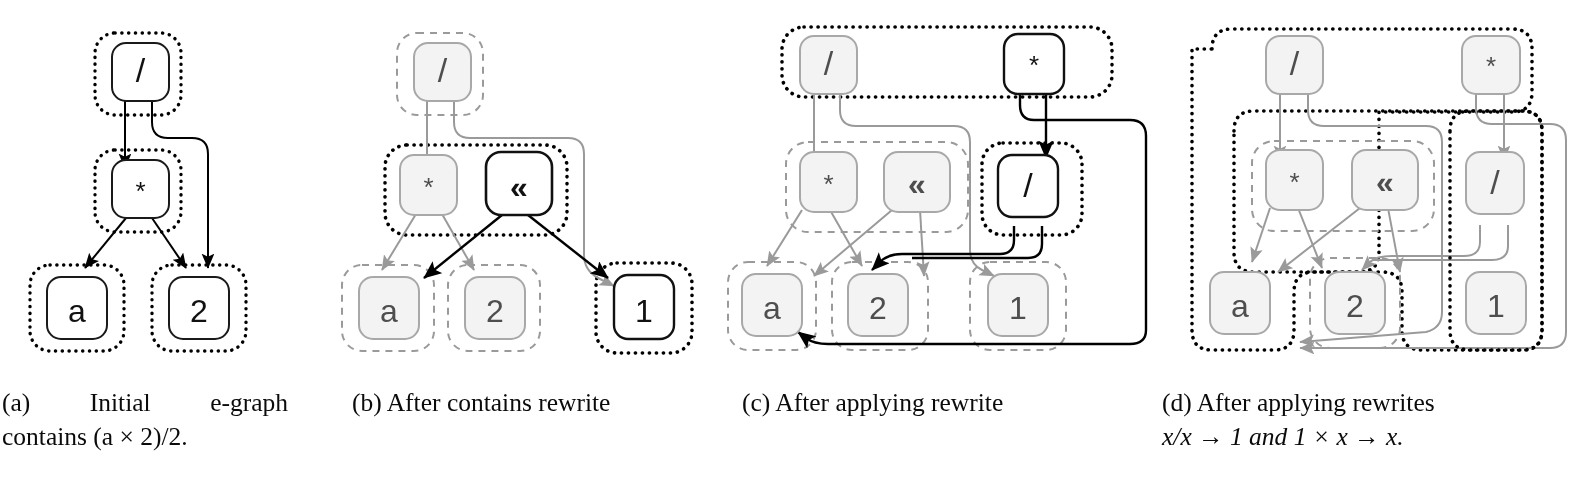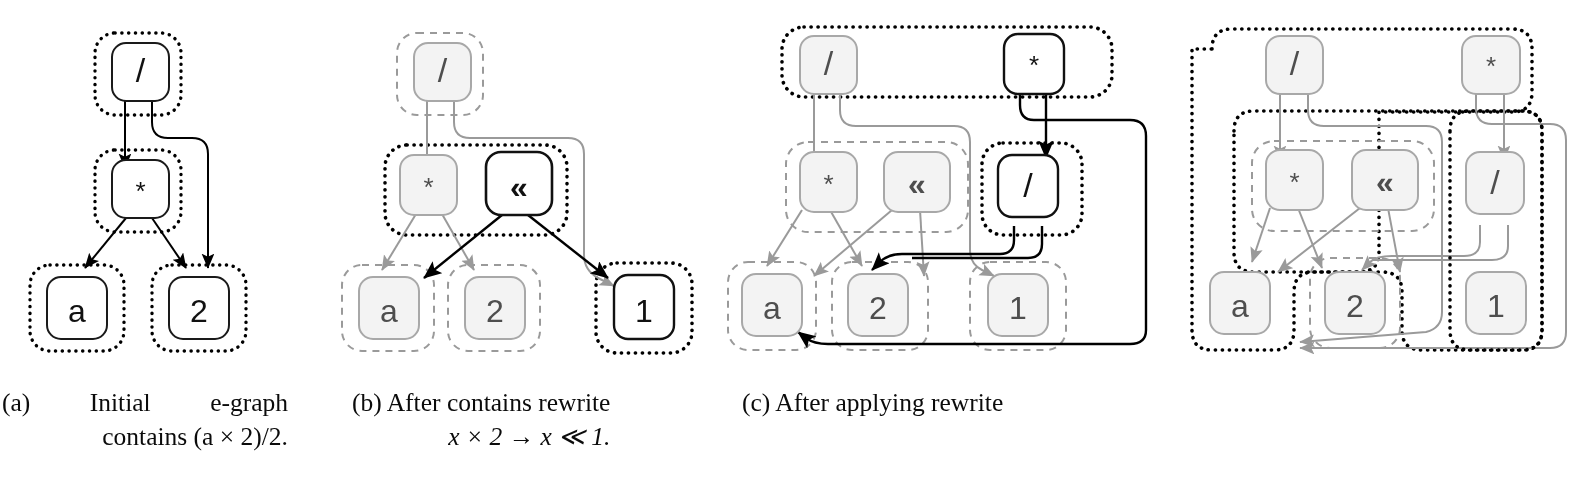--- a/index.html
+++ b/index.html
@@ -16,21 +16,21 @@
   .canvas svg{position:absolute;left:0;top:0;overflow:visible;}
 
   .caption{
     position:absolute;
     top:386px;
     font-size:25.5px;
     line-height:1.33;
     color:#0b0b0b;
   }
   .caption .l1{display:block;white-space:nowrap;}
-  .caption .l2{display:block;white-space:nowrap;text-align:right;}
+  .caption .l2{display:block;white-space:nowrap;}
   .cap-just .l1{
     display:flex;justify-content:space-between;
   }
   .it{font-style:italic;}
 </style>
 </head>
 <body>
 
 <div id="figure">
 
@@ -123,21 +123,20 @@
           <text x="143" y="322" text-anchor="middle" font-family="'Liberation Sans',sans-serif" font-size="32" fill="#4e4e4e">2</text>
         </g>
         <g>
           <rect x="262" y="275" width="60" height="64" rx="14" ry="14" fill="#ffffff" stroke="#111" stroke-width="2.4"></rect>
           <text x="292" y="322" text-anchor="middle" font-family="'Liberation Sans',sans-serif" font-size="32" fill="#111">1</text>
         </g>
       </svg>
     </div>
     <div class="caption" style="left:0px;">
       <span class="l1">(b) After contains rewrite</span>
-      <span class="l2 it">x × 2 → x ≪ 1.</span>
     </div>
   </div>
 
   <div class="panel" style="left:742px;width:420px;">
     <div class="canvas">
       <svg width="420" height="378" viewBox="0 0 420 378">
 
         <rect x="40" y="27" width="330" height="70" rx="22" ry="22" fill="none" stroke="#000" stroke-width="3.6" stroke-dasharray="0.2 6.8" stroke-linecap="round"></rect>
         <rect x="44" y="142" width="182" height="90" rx="22" ry="22" fill="none" stroke="#9a9a9a" stroke-width="2" stroke-dasharray="7 6"></rect>
         <rect x="240" y="143" width="100" height="92" rx="21" ry="21" fill="none" stroke="#000" stroke-width="3.6" stroke-dasharray="0.2 6.8" stroke-linecap="round"></rect>
@@ -249,15 +248,19 @@
         <g>
           <rect x="163" y="272" width="60" height="62" rx="14" ry="14" fill="#f3f3f3" stroke="#a8a8a8" stroke-width="2"></rect>
           <text x="193" y="317" text-anchor="middle" font-family="'Liberation Sans',sans-serif" font-size="32" fill="#4e4e4e">2</text>
         </g>
         <g>
           <rect x="304" y="272" width="60" height="62" rx="14" ry="14" fill="#f3f3f3" stroke="#a8a8a8" stroke-width="2"></rect>
           <text x="334" y="317" text-anchor="middle" font-family="'Liberation Sans',sans-serif" font-size="32" fill="#4e4e4e">1</text>
         </g>
       </svg>
     </div>
+    <div class="caption" style="left:0px;">
+      <span class="l1">(d) After applying rewrites</span>
+      <span class="l2 it">x/x → 1 and 1 × x → x.</span>
+    </div>
   </div>
 
 </div>
 
 </body></html>

